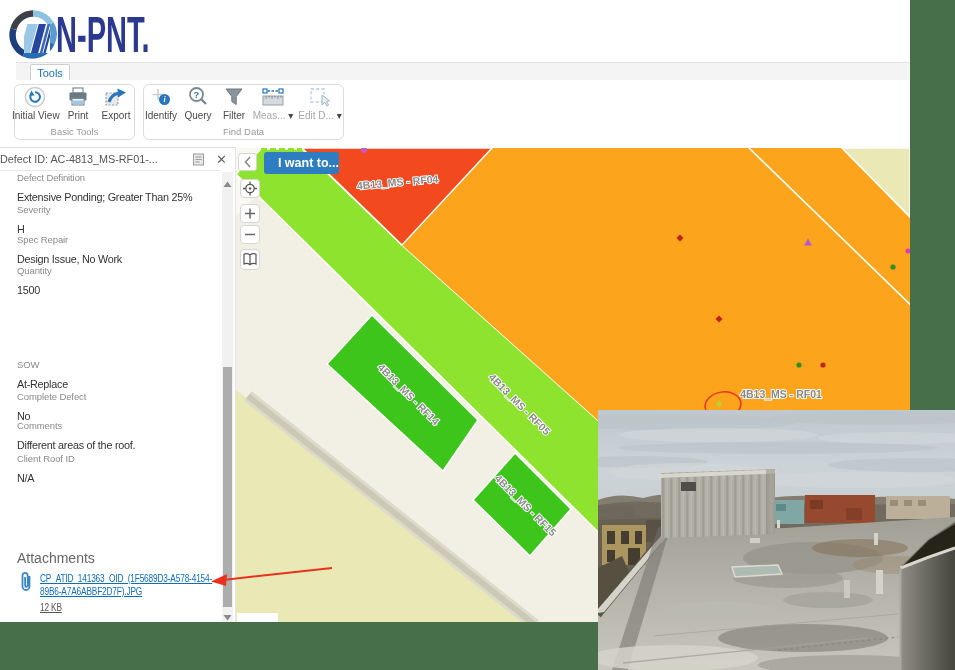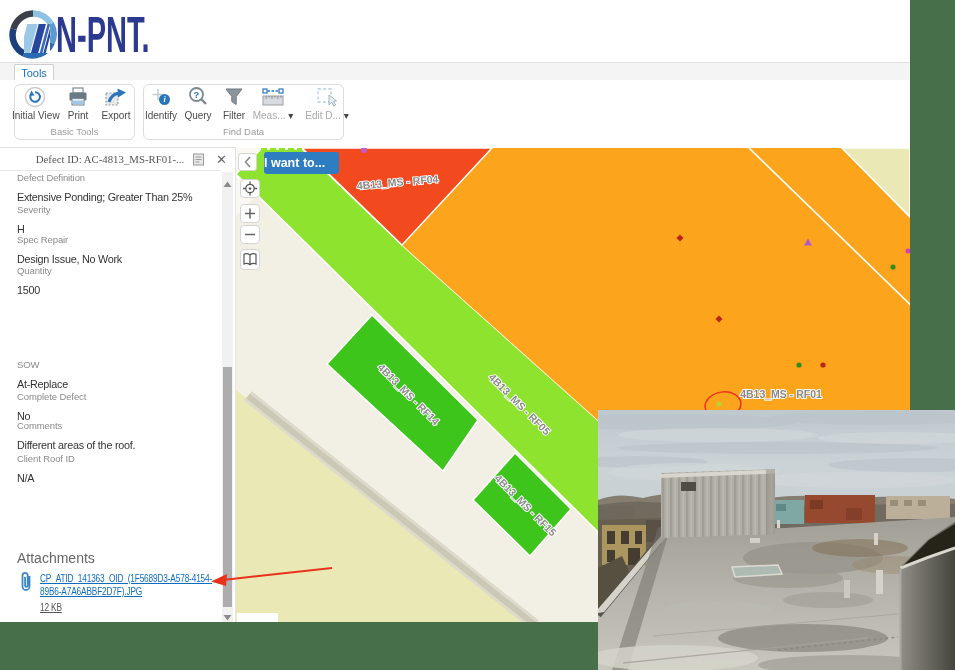--- a/index.html
+++ b/index.html
@@ -2,51 +2,51 @@
 <html><head>
 <meta charset="utf-8">
 <style>
   * { margin:0; padding:0; box-sizing:border-box; }
   html,body { width:955px; height:670px; }
   body { position:relative; background:#47704a; font-family:"Liberation Sans",sans-serif; overflow:hidden; }
   .app { position:absolute; left:0; top:0; width:910px; height:622px; background:#fff; overflow:hidden; }
 
   
   .logo { position:absolute; left:8px; top:9px; }
-  .tabstrip { position:absolute; left:0; top:62px; width:910px; height:18px; background:#f4f4f4; border-top:1px solid #e3e3e3; }
+  .tabstrip { position:absolute; left:16px; top:62px; width:910px; height:18px; background:#f4f4f4; border-top:1px solid #e3e3e3; }
   .tab { position:absolute; left:14px; top:1px; width:40px; height:18px; background:#fff; border:1px solid #cfcfcf; border-bottom:none; border-radius:2px 2px 0 0; color:#1b6fba; font-size:11px; text-align:center; line-height:17px; }
 
   
   .toolbar { position:absolute; left:0; top:80px; width:910px; height:68px; background:#fff; }
   .group { position:absolute; top:4px; height:56px; border:1px solid #dcdcdc; border-radius:6px; }
   .g1 { left:14px; width:121px; }
   .g2 { left:143px; width:201px; }
   .glabel { position:absolute; bottom:2px; width:100%; text-align:center; color:#9a9a9a; font-size:9.5px; }
   .tool { position:absolute; top:6px; text-align:center; color:#4a4a4a; font-size:10px; width:46px; }
   .tool .ic { height:22px; margin-bottom:2px; }
   .tlabel { white-space:nowrap; }
   .dim { color:#a8a8a8; }
 
   
   .panel { position:absolute; left:0; top:147px; width:236px; height:475px; background:#fff; border-top:1px solid #e0e0e0; border-right:1px solid #e4e4e4; }
-  .phead { position:absolute; left:0; top:0; width:220px; height:23px; border-bottom:1px solid #e8e8e8; color:#555; font-size:10.8px; text-align:center; line-height:23px;font-family:Liberation Serif, serif; }
+  .phead { position:absolute; left:0; top:0; width:220px; height:23px; border-bottom:1px solid #e8e8e8; color:#555; font-size:10.8px; line-height:23px; }
   .phx { position:absolute; right:8px; top:4px; color:#666; font-size:13px; }
   .phm { position:absolute; right:30px; top:5px; }
   .fld { position:absolute; left:17px; width:215px; line-height:11.5px; }
   .flab { color:#8a8a8a; font-size:9.5px; letter-spacing:-0.1px; }
   .fval { color:#333; font-size:10.8px; letter-spacing:-0.25px; margin-top:8px; white-space:nowrap; }
   a.lnk { color:#0f6cc0; font-size:10.5px; letter-spacing:-0.2px; line-height:13.3px; display:inline-block; text-decoration:underline; white-space:nowrap; }
   .attach-h { position:absolute; left:17px; top:402px; color:#666; font-size:14px; }
   .scroll { position:absolute; right:2px; top:24px; width:11px; height:450px; background:#f1f1f1; }
   .thumb { position:absolute; left:1px; top:195px; width:9px; height:240px; background:#adadad; }
 
   
   .map { position:absolute; left:236px; top:148px; width:674px; height:474px; overflow:hidden; }
   .mapbtn { position:absolute; background:#fff; border:1px solid #d5d5d5; border-radius:4px; color:#6a6a6a; display:flex; align-items:center; justify-content:center; }
-  .iwant { position:absolute; left:28px; top:4px; width:75px; height:22px; background:#2e7dc0; color:#fff; font-weight:bold; font-size:12.5px; text-align:left; line-height:22px; border-radius:3px; }
+  .iwant { position:absolute; left:28px; top:4px; width:75px; height:22px; background:#2e7dc0; color:#fff; font-weight:bold; font-size:12.5px; text-align:right; line-height:22px; border-radius:3px; }
 
   .photo { position:absolute; left:598px; top:410px; width:357px; height:260px; }
   .arrow { position:absolute; left:0; top:0; width:955px; height:670px; pointer-events:none; }
 </style>
 </head>
 <body>
   <div class="app">
     <svg class="logo" width="50" height="50" viewBox="0 0 50 50">
       <defs>
         <clipPath id="lbox">
@@ -133,21 +133,21 @@
       <div class="tool dim" style="left:250px">
         <div class="ic"><svg width="26" height="22" viewBox="0 0 26 22">
         <rect x="3" y="3" width="4" height="4" fill="#fff" stroke="#2a76bc" stroke-width="1.2"></rect>
         <rect x="19" y="3" width="4" height="4" fill="#fff" stroke="#2a76bc" stroke-width="1.2"></rect>
         <line x1="7.5" y1="5" x2="18.5" y2="5" stroke="#2a76bc" stroke-width="1.6" stroke-dasharray="2.5 1.5"></line>
         <rect x="3" y="10" width="20" height="9" fill="#d7dbdf" stroke="#9aa0a6" stroke-width="1"></rect>
         <path d="M 6 10 V 13 M 9 10 V 12 M 12 10 V 13 M 15 10 V 12 M 18 10 V 13 M 21 10 V 12" stroke="#8a9097" stroke-width="1"></path>
       </svg></div>
         <div class="tlabel">Meas... <span style="color:#444">▾</span></div>
       </div>
-      <div class="tool dim" style="left:304px">
+      <div class="tool dim" style="left:297px">
         <div class="ic"><svg width="24" height="22" viewBox="0 0 24 22">
         <rect x="3" y="3" width="13" height="13" fill="none" stroke="#aecbe8" stroke-width="1.3" stroke-dasharray="3 2.2"></rect>
         <path d="M 14 9 L 14 19 L 16.8 16.2 L 18.8 20 L 20.6 19 L 18.6 15.4 L 21.5 14.8 Z" fill="#e8eef4" stroke="#9fb4c6" stroke-width="1"></path>
       </svg></div>
         <div class="tlabel">Edit D... <span style="color:#444">▾</span></div>
       </div>
     </div>
 
     <div class="panel">
       <div class="phead">Defect ID: AC-4813_MS-RF01-...</div>

